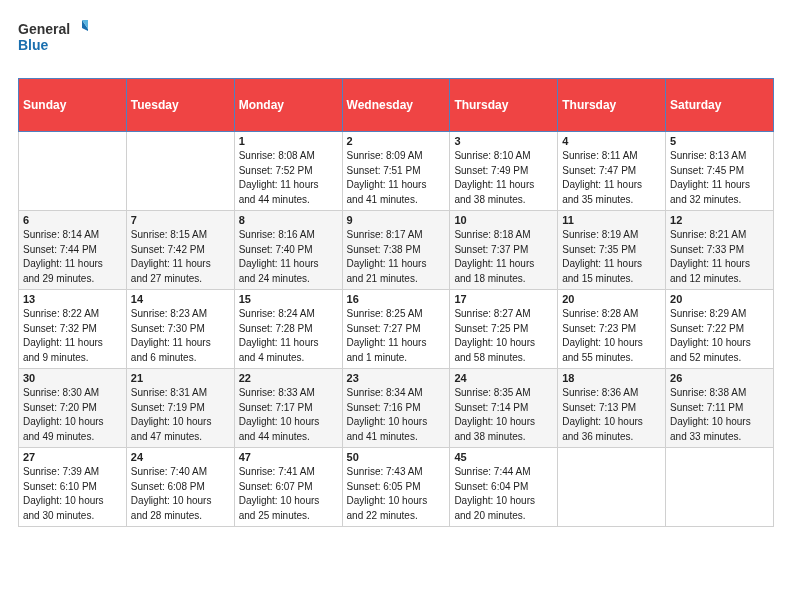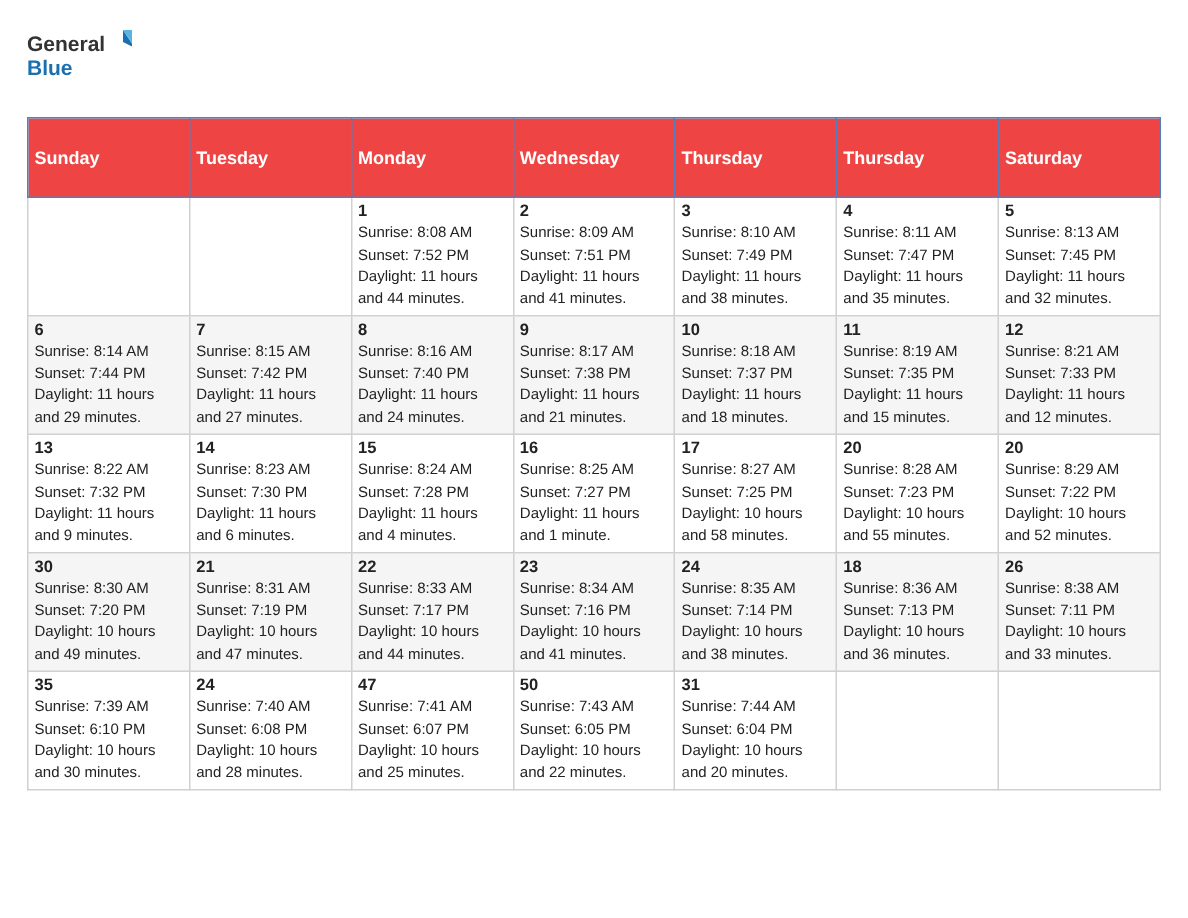--- a/index.html
+++ b/index.html
@@ -219,37 +219,37 @@
             <span class="day-num">18</span>
             <div class="cell-content">Sunrise: 8:36 AM<br>Sunset: 7:13 PM<br>Daylight: 10 hours and 36 minutes.</div>
           </td>
           <td>
             <span class="day-num">26</span>
             <div class="cell-content">Sunrise: 8:38 AM<br>Sunset: 7:11 PM<br>Daylight: 10 hours and 33 minutes.</div>
           </td>
         </tr>
         <tr>
           <td>
-            <span class="day-num">35</span>
+            <span class="day-num">27</span>
             <div class="cell-content">Sunrise: 7:39 AM<br>Sunset: 6:10 PM<br>Daylight: 10 hours and 30 minutes.</div>
           </td>
           <td>
             <span class="day-num">24</span>
             <div class="cell-content">Sunrise: 7:40 AM<br>Sunset: 6:08 PM<br>Daylight: 10 hours and 28 minutes.</div>
           </td>
           <td>
             <span class="day-num">47</span>
             <div class="cell-content">Sunrise: 7:41 AM<br>Sunset: 6:07 PM<br>Daylight: 10 hours and 25 minutes.</div>
           </td>
           <td>
             <span class="day-num">50</span>
             <div class="cell-content">Sunrise: 7:43 AM<br>Sunset: 6:05 PM<br>Daylight: 10 hours and 22 minutes.</div>
           </td>
           <td>
-            <span class="day-num">31</span>
+            <span class="day-num">45</span>
             <div class="cell-content">Sunrise: 7:44 AM<br>Sunset: 6:04 PM<br>Daylight: 10 hours and 20 minutes.</div>
           </td>
           <td class="empty"></td>
           <td class="empty"></td>
         </tr>
       </tbody>
   </table>
 </div>
 
 </body></html>

